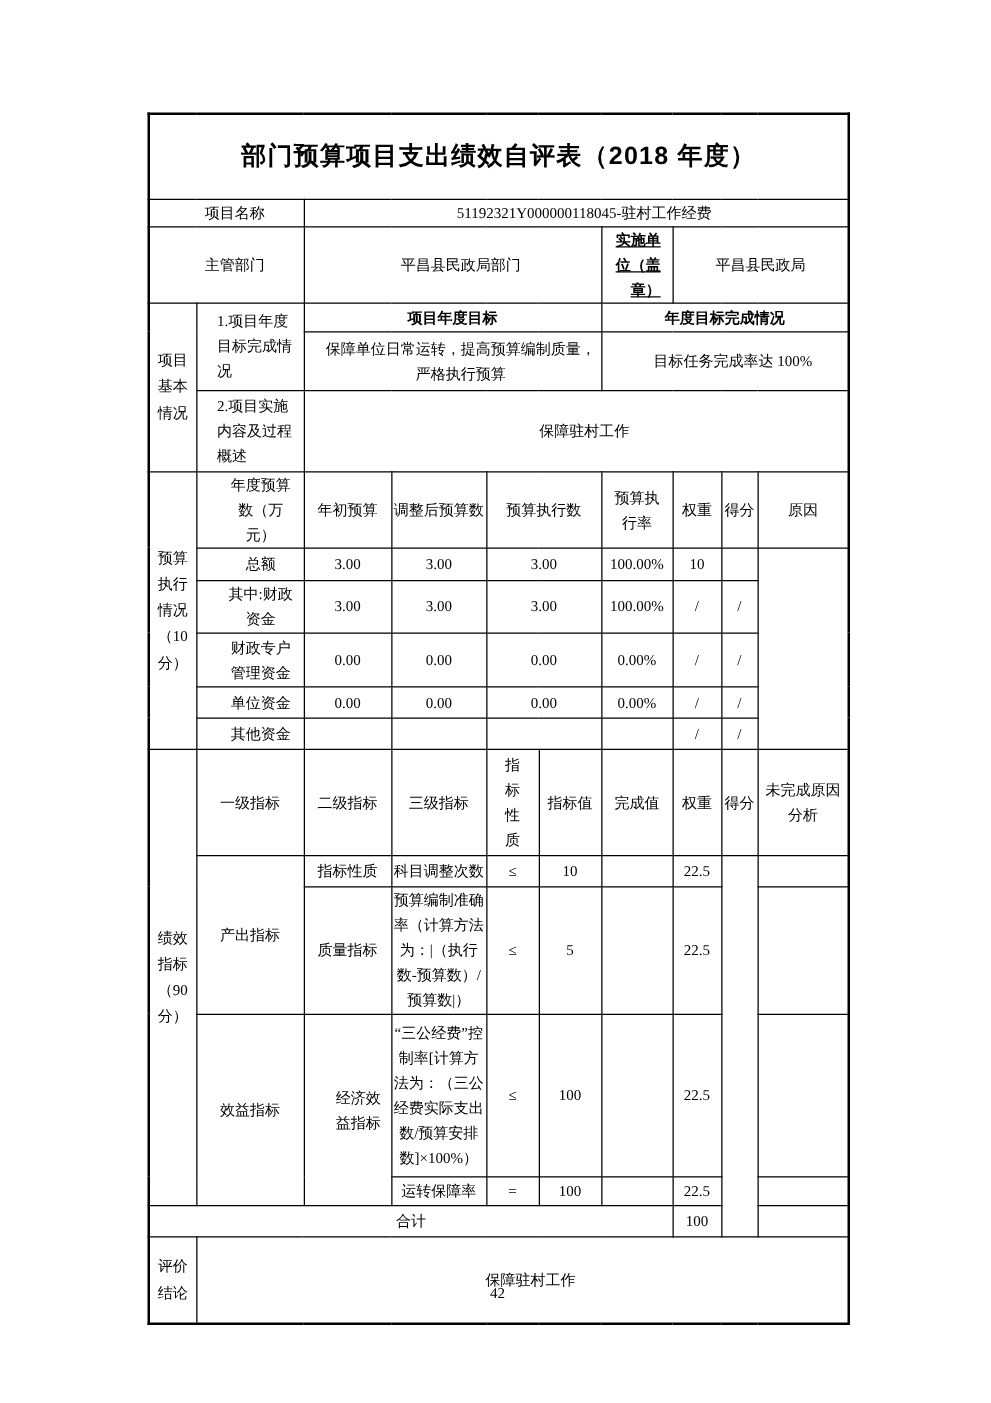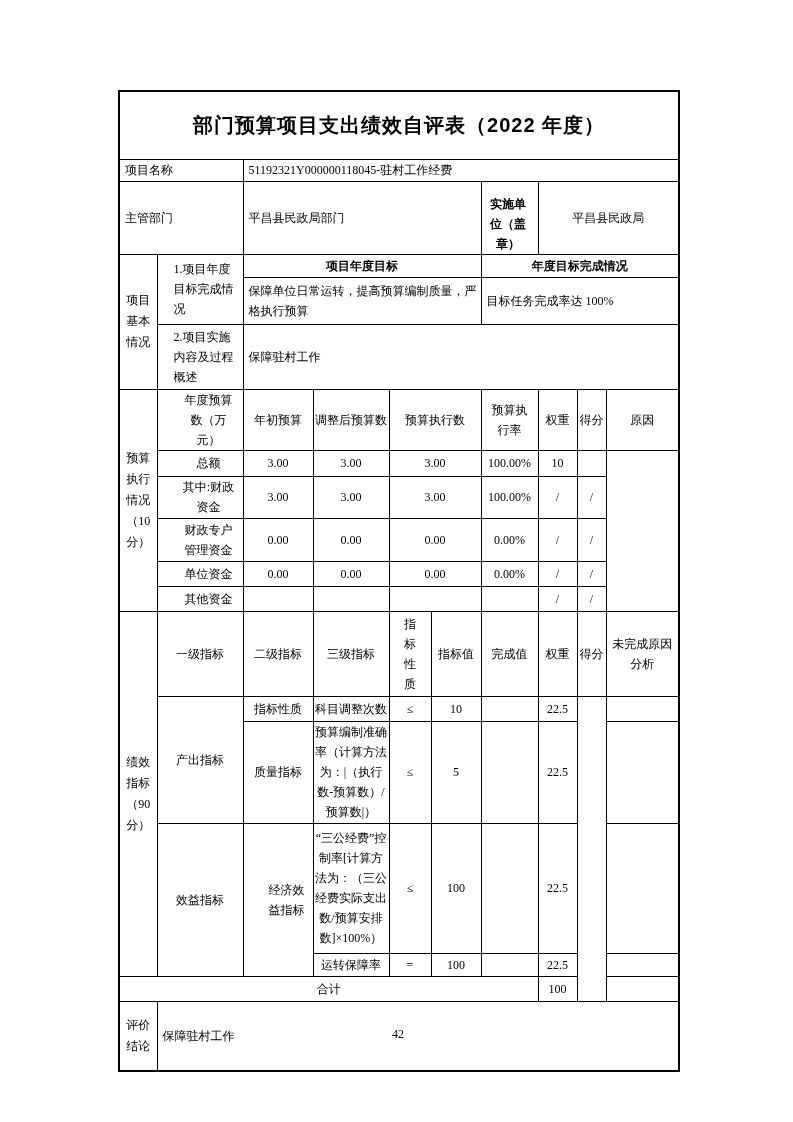--- a/index.html
+++ b/index.html
@@ -9,32 +9,32 @@
     position:absolute;left:118px;top:90px;width:560px;
     border-collapse:collapse;table-layout:fixed;
     font-size:12px;line-height:20px;
     border:2px solid #000;
   }
   td{
     border:1px solid #000;
     text-align:center;vertical-align:middle;
     padding:0 1px;overflow:hidden;
   }
-  td.left{text-align:left;padding-left:5px;padding-right:4px;}
+  td.left{text-align:center;padding-left:17px;padding-right:4px;}
   td.c2pad{text-align:left;padding-left:16px;padding-right:6px;}
   td.c2c{padding-left:23px;padding-right:6px;}
   td.vlabel{word-break:break-all;padding:13px 2px;line-height:21px;}
   td.title-cell{
     font-family:"Liberation Sans","DejaVu Sans",sans-serif;
     font-weight:bold;font-size:20px;letter-spacing:1px;
     border-bottom:1px solid #000;
   }
   td.hd-bold{font-family:"Liberation Sans","DejaVu Sans",sans-serif;font-weight:bold;}
   td.nature{word-break:break-all;padding:0 13px;}
-  td.impl{text-align:center;padding:12px 9px 0 6px;word-break:break-all;}
+  td.impl{text-align:right;padding:0 9px 0 6px;word-break:break-all;text-decoration:underline;}
   td.tight{padding:0;}
   td.wrapcell{padding:0 1px;word-break:break-all;}
   .page-number{
     position:absolute;left:118px;top:1027px;width:560px;
     text-align:center;font-size:12px;
   }
 </style>
 </head>
 <body>
 
@@ -48,21 +48,21 @@
         <col style="width:42px">
         <col style="width:50px">
       <col style="width:57px">
         <col style="width:39px">
         <col style="width:29px">
       <col style="width:73px">
     </colgroup>
 
     <tbody>
         <tr style="height:68px">
-      <td colspan="10" class="title-cell">部门预算项目支出绩效自评表（2022 年度）</td>
+      <td colspan="10" class="title-cell">部门预算项目支出绩效自评表（2018 年度）</td>
     </tr>
 
     <tr style="height:22px">
       <td colspan="2" class="left">项目名称</td>
       <td colspan="8" class="left">51192321Y000000118045-驻村工作经费</td>
     </tr>
 
     <tr style="height:60px">
       <td colspan="2" class="left">主管部门</td>
       <td colspan="4" class="left">平昌县民政局部门</td>

